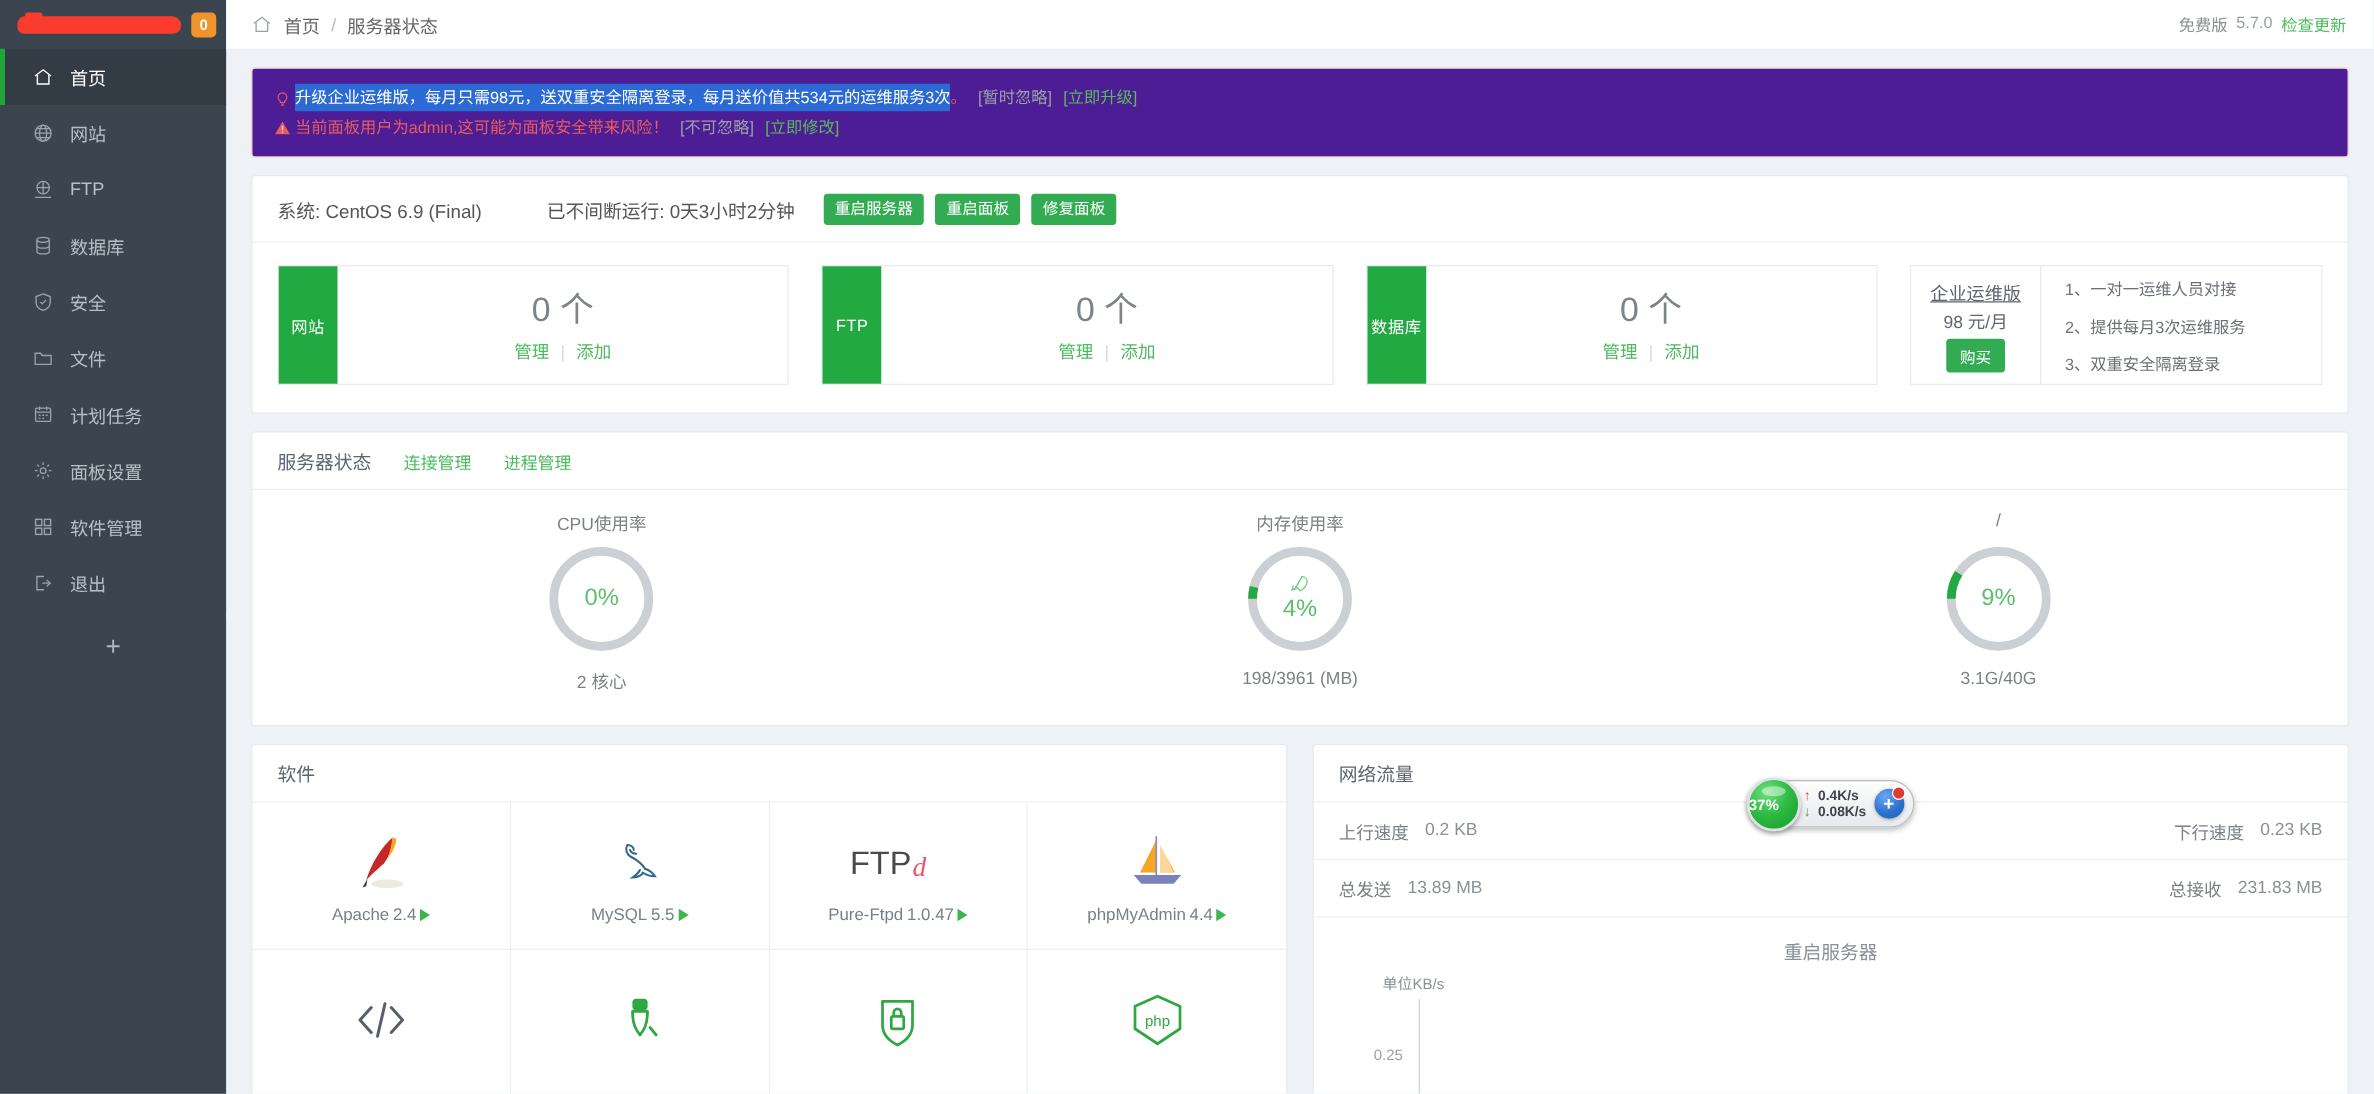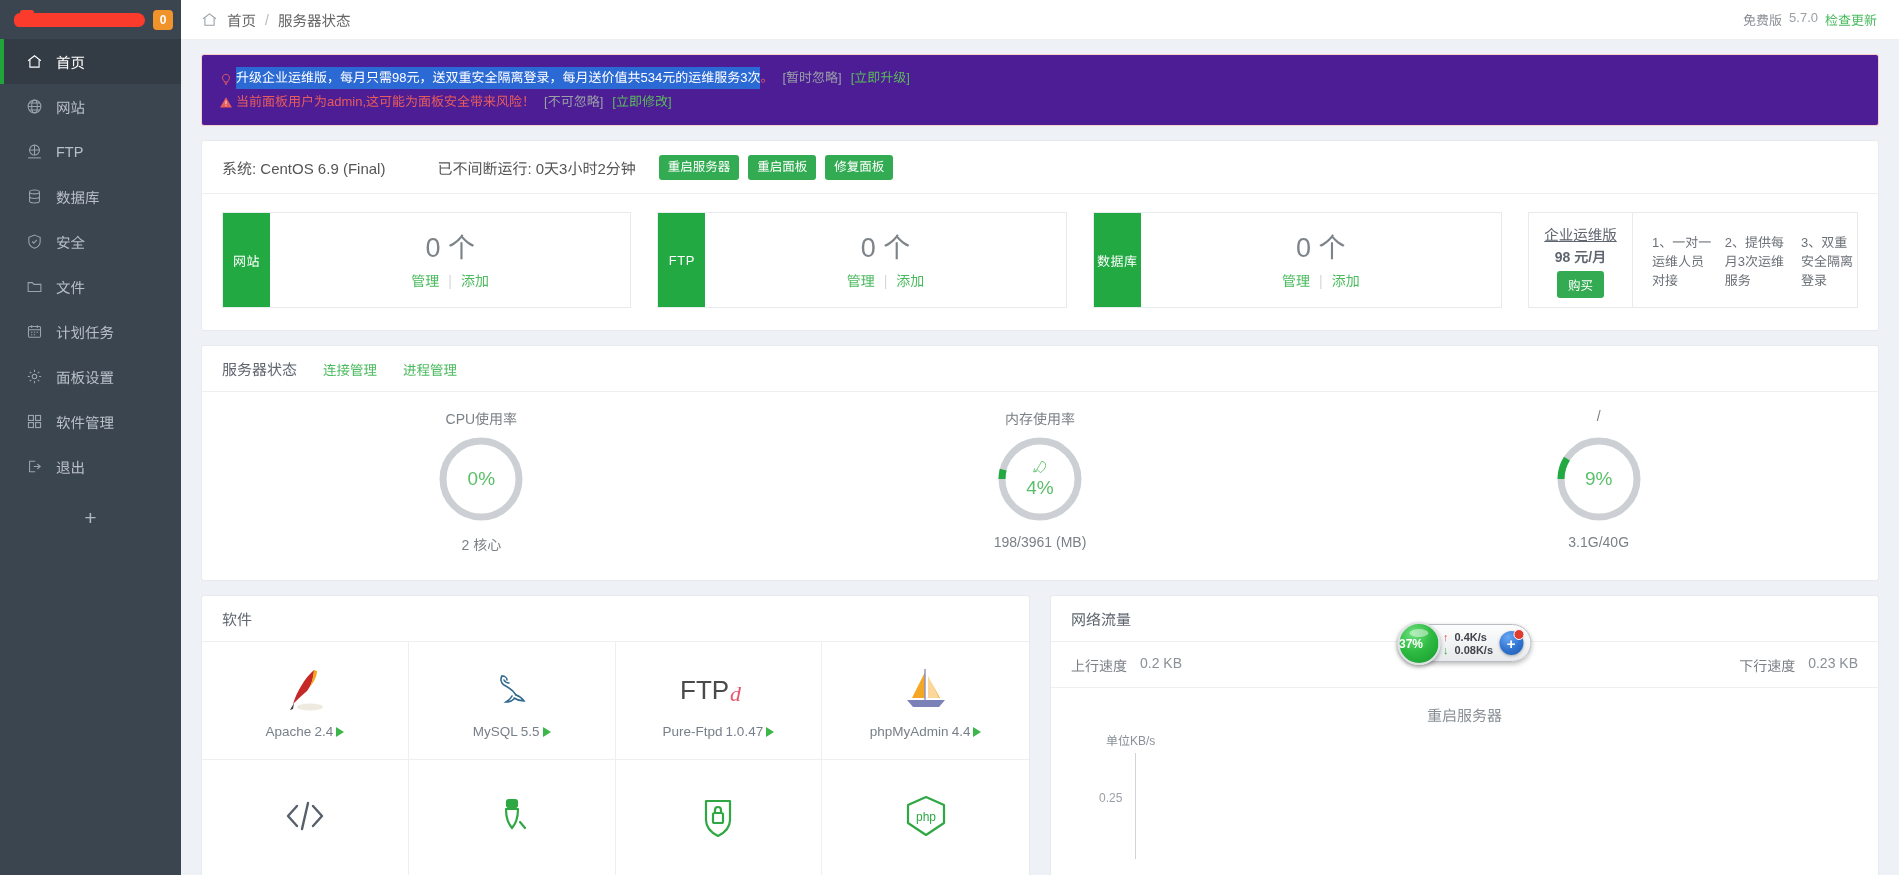--- a/index.html
+++ b/index.html
@@ -164,26 +164,26 @@
 
   .ent-card {
     flex: 0 0 330px; border: 1px solid #e8ebee; display: flex; height: 96px; background: #fff;
   }
   .ent-left {
     width: 104px; flex: 0 0 104px;
     border-right: 1px solid #e8ebee;
     display: flex; flex-direction: column; align-items: center; justify-content: center; gap: 2px;
   }
   .ent-title { font-size: 14.5px; color: #5f6670; text-decoration: underline; }
-  .ent-price { font-size: 14px; color: #5f6670; font-weight: bold; }
+  .ent-price { font-size: 14px; color: #5f6670; }
   .ent-buy {
     background: #32ab52; color: #fff; border: none; border-radius: 3px;
     font-size: 12.5px; padding: 4px 11px; margin-top: 3px; cursor: pointer; font-family: inherit;
   }
-  .ent-right { flex: 1 1 auto; display: flex; flex-direction: row; justify-content: center; padding-left: 19px; gap: 11px; align-items: center; }
+  .ent-right { flex: 1 1 auto; display: flex; flex-direction: column; justify-content: center; padding-left: 19px; gap: 11px; }
   .ent-li { font-size: 13px; color: #6b7177; }
 
   
   .card-head {
     display: flex; align-items: center; height: 46px;
     padding: 0 20px; border-bottom: 1px solid #edf0f3;
   }
   .card-title { font-size: 15px; color: #5f6670; }
   .card-head .head-link { color: #4cbb5f; font-size: 13.5px; margin-left: 26px; cursor: pointer; text-decoration: none; }
 
@@ -679,20 +679,30 @@
         <div class="net-row">
           <span class="net-cell">
             <span class="net-k">上行速度</span>
             <span class="net-v">0.2 KB</span>
           </span>
           <span class="net-cell right">
             <span class="net-k">下行速度</span>
             <span class="net-v">0.23 KB</span>
           </span>
         </div>
+        <div class="net-row">
+          <span class="net-cell">
+            <span class="net-k">总发送</span>
+            <span class="net-v">13.89 MB</span>
+          </span>
+          <span class="net-cell right">
+            <span class="net-k">总接收</span>
+            <span class="net-v">231.83 MB</span>
+          </span>
+        </div>
         <div class="net-chart-title">重启服务器</div>
         <div class="net-chart">
           <span class="chart-unit">单位KB/s</span>
           <span class="chart-tick">0.25</span>
           <span class="chart-axis"></span>
         </div>
 
         <div class="float-widget">
           <div class="fw-ball">
             <span>37%</span>

